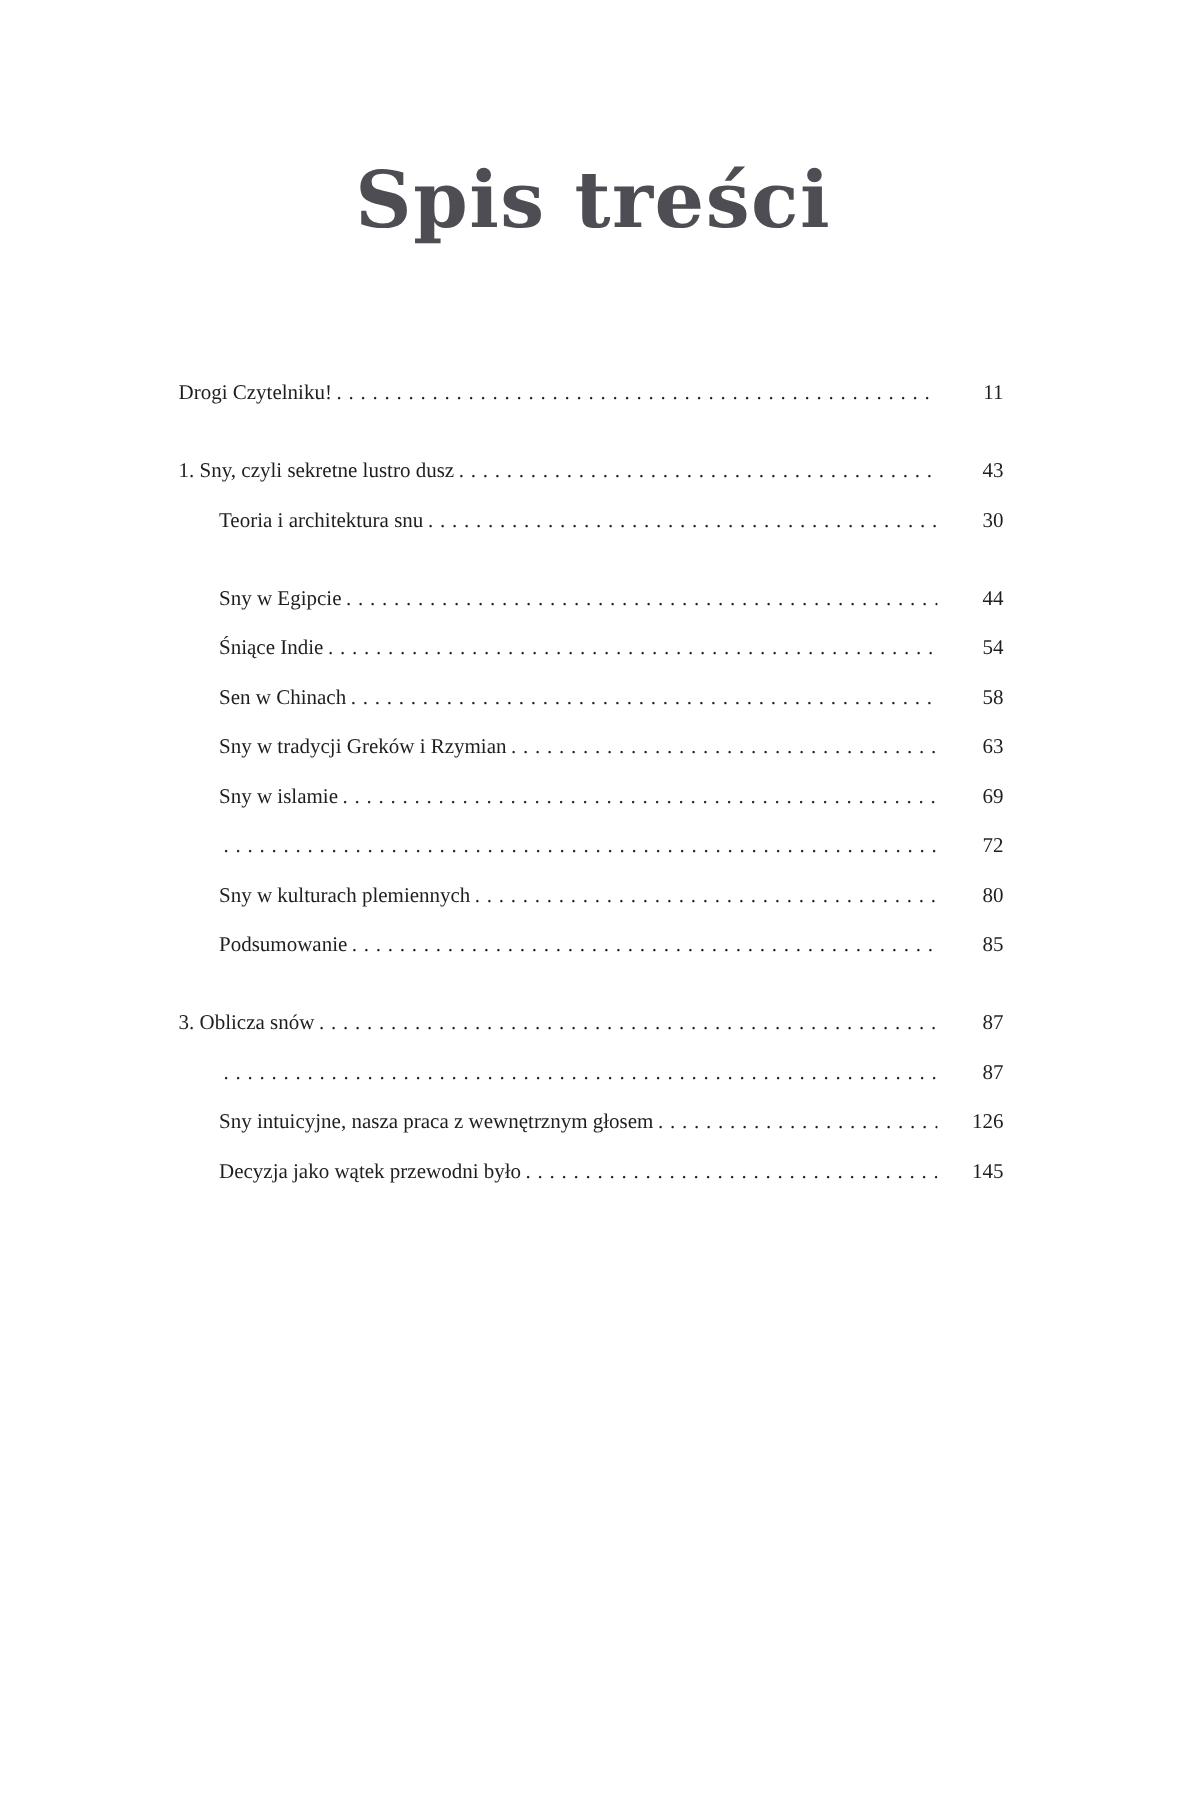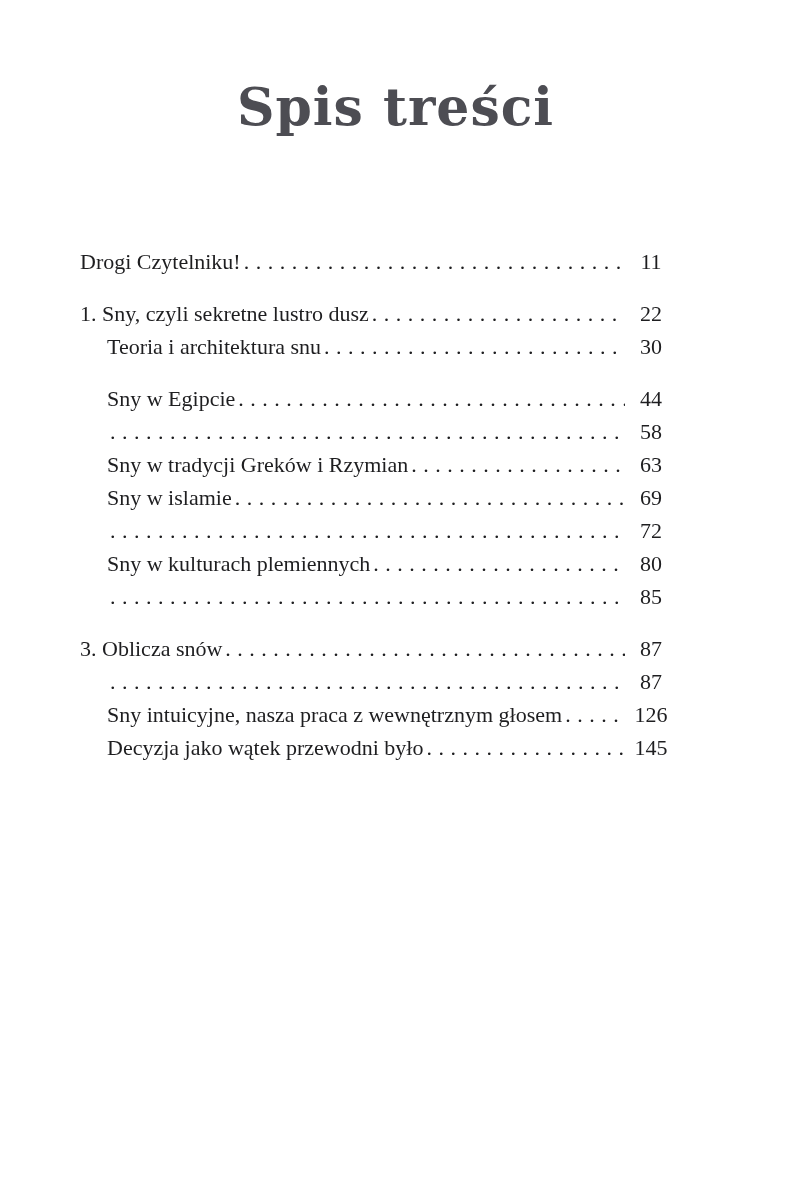--- a/index.html
+++ b/index.html
@@ -10,34 +10,34 @@
   .page {
     position: relative;
     width: 791px;
     height: 1200px;
     background: #ffffff;
     overflow: hidden;
     font-family: "Liberation Serif", "DejaVu Serif", serif;
     color: #1e1e20;
   }
   .title {
-    margin: 81px 0 0 0;
+    margin: 108px 0 0 0;
     text-align: center;
     font-family: "DejaVu Serif", serif;
     font-weight: bold;
     font-size: 52px;
     line-height: 1;
     letter-spacing: 1px;
     color: #4d4d53;
   }
   .toc {
-    margin-top: 112px;
-    padding-left: 80px;
+    margin-top: 86px;
+    padding-left: 119px;
     padding-right: 122px;
-    font-size: 22px;
+    font-size: 14px;
   }
   .toc-group {
     margin-bottom: 19px;
   }
   .toc-row {
     display: flex;
     align-items: baseline;
     line-height: 33px;
     white-space: nowrap;
   }
@@ -56,55 +56,61 @@
     margin: 0 8px 0 3px;
     color: #1e1e20;
   }
   .toc-dots::after {
     content: ". . . . . . . . . . . . . . . . . . . . . . . . . . . . . . . . . . . . . . . . . . . . . . . . . . . . . . . . . . . . . . . . . . . .";
     word-spacing: 1px;
   }
   .toc-page {
     flex: 0 0 auto;
     min-width: 36px;
-    text-align: center;
+    text-align: right;
   }
 </style>
 </head>
 <body>
 
 <div class="page">
   <h1 class="title">Spis treści</h1>
   <div class="toc">
       <div class="toc-group">
         <div class="toc-row">
           <span class="toc-label">Drogi Czytelniku!</span>
           <span class="toc-dots"></span>
           <span class="toc-page">11</span>
         </div>
       </div>
       <div class="toc-group">
         <div class="toc-row">
           <span class="toc-label">1. Sny, czyli sekretne lustro dusz</span>
           <span class="toc-dots"></span>
-          <span class="toc-page">22</span>
+          <span class="toc-page">43</span>
         </div>
         <div class="toc-row level1">
           <span class="toc-label">Teoria i architektura snu</span>
           <span class="toc-dots"></span>
           <span class="toc-page">30</span>
         </div>
       </div>
       <div class="toc-group">
         <div class="toc-row level1">
           <span class="toc-label">Sny w Egipcie</span>
           <span class="toc-dots"></span>
           <span class="toc-page">44</span>
         </div>
         <div class="toc-row level1">
+          <span class="toc-label">Śniące Indie</span>
+          <span class="toc-dots"></span>
+          <span class="toc-page">54</span>
+        </div>
+        <div class="toc-row level1">
+          <span class="toc-label">Sen w Chinach</span>
           <span class="toc-dots"></span>
           <span class="toc-page">58</span>
         </div>
         <div class="toc-row level1">
           <span class="toc-label">Sny w tradycji Greków i Rzymian</span>
           <span class="toc-dots"></span>
           <span class="toc-page">63</span>
         </div>
         <div class="toc-row level1">
           <span class="toc-label">Sny w islamie</span>
@@ -114,20 +120,21 @@
         <div class="toc-row level1">
           <span class="toc-dots"></span>
           <span class="toc-page">72</span>
         </div>
         <div class="toc-row level1">
           <span class="toc-label">Sny w kulturach plemiennych</span>
           <span class="toc-dots"></span>
           <span class="toc-page">80</span>
         </div>
         <div class="toc-row level1">
+          <span class="toc-label">Podsumowanie</span>
           <span class="toc-dots"></span>
           <span class="toc-page">85</span>
         </div>
       </div>
       <div class="toc-group">
         <div class="toc-row">
           <span class="toc-label">3. Oblicza snów</span>
           <span class="toc-dots"></span>
           <span class="toc-page">87</span>
         </div>

